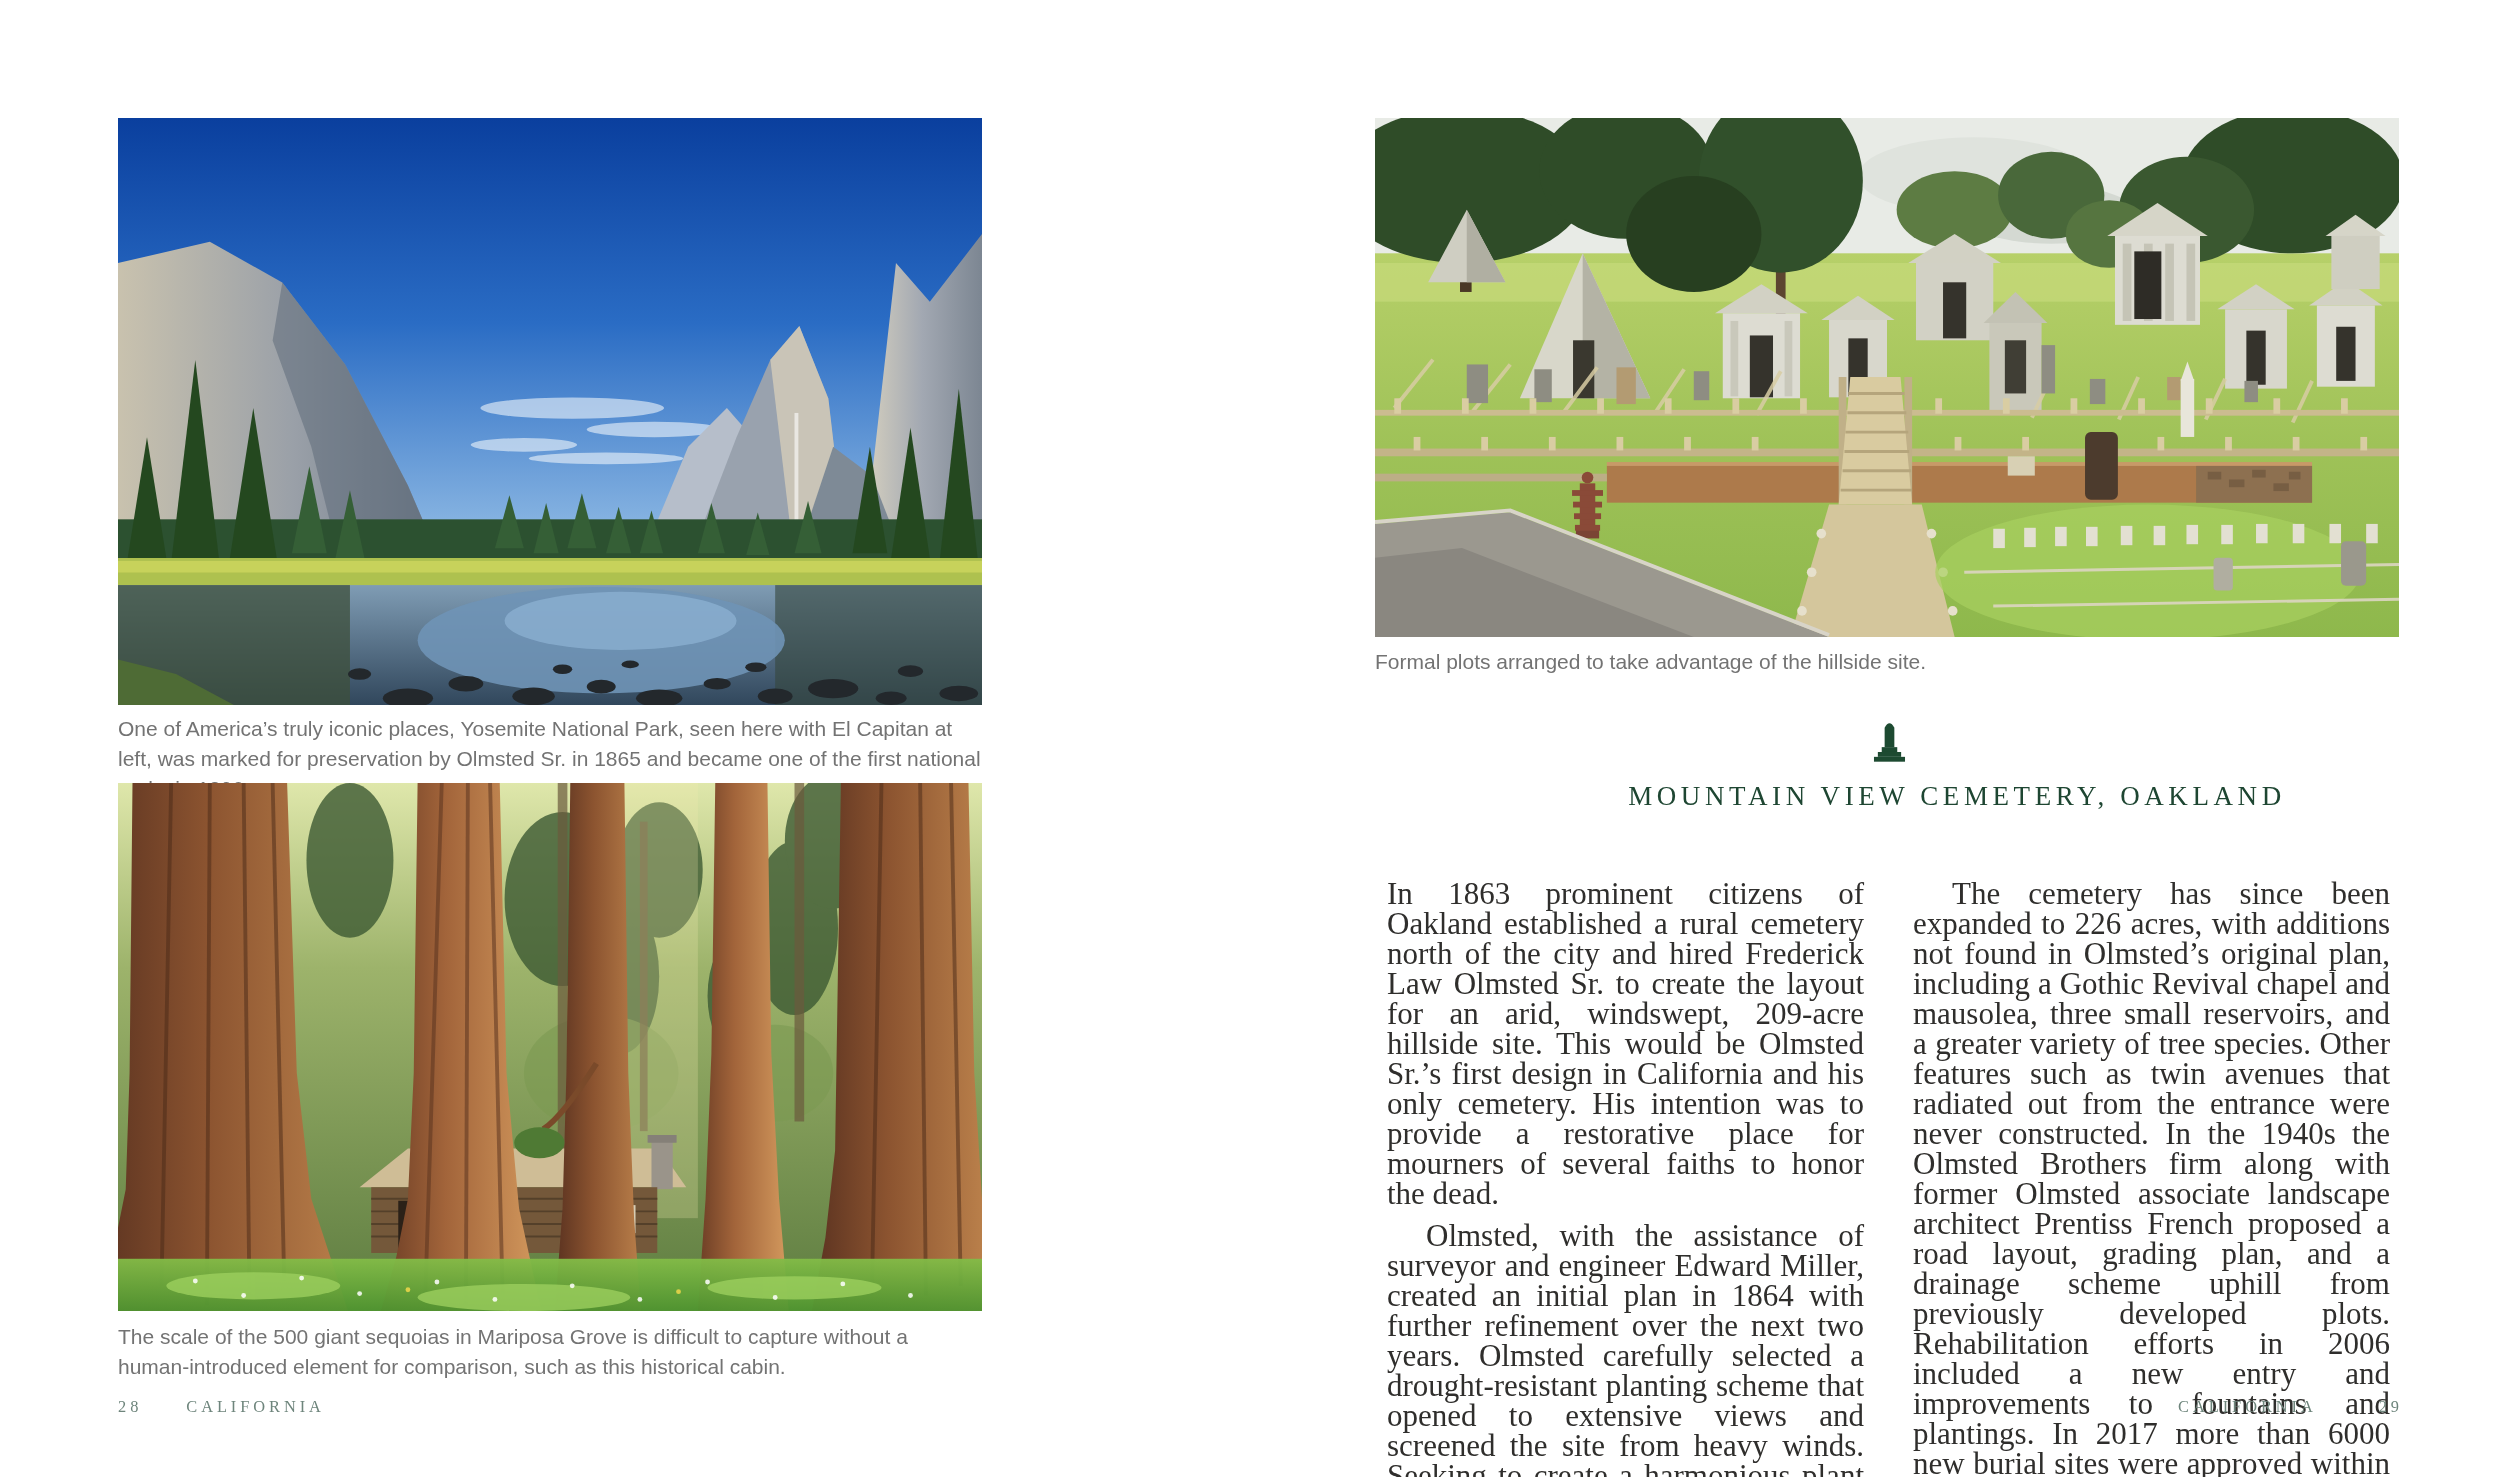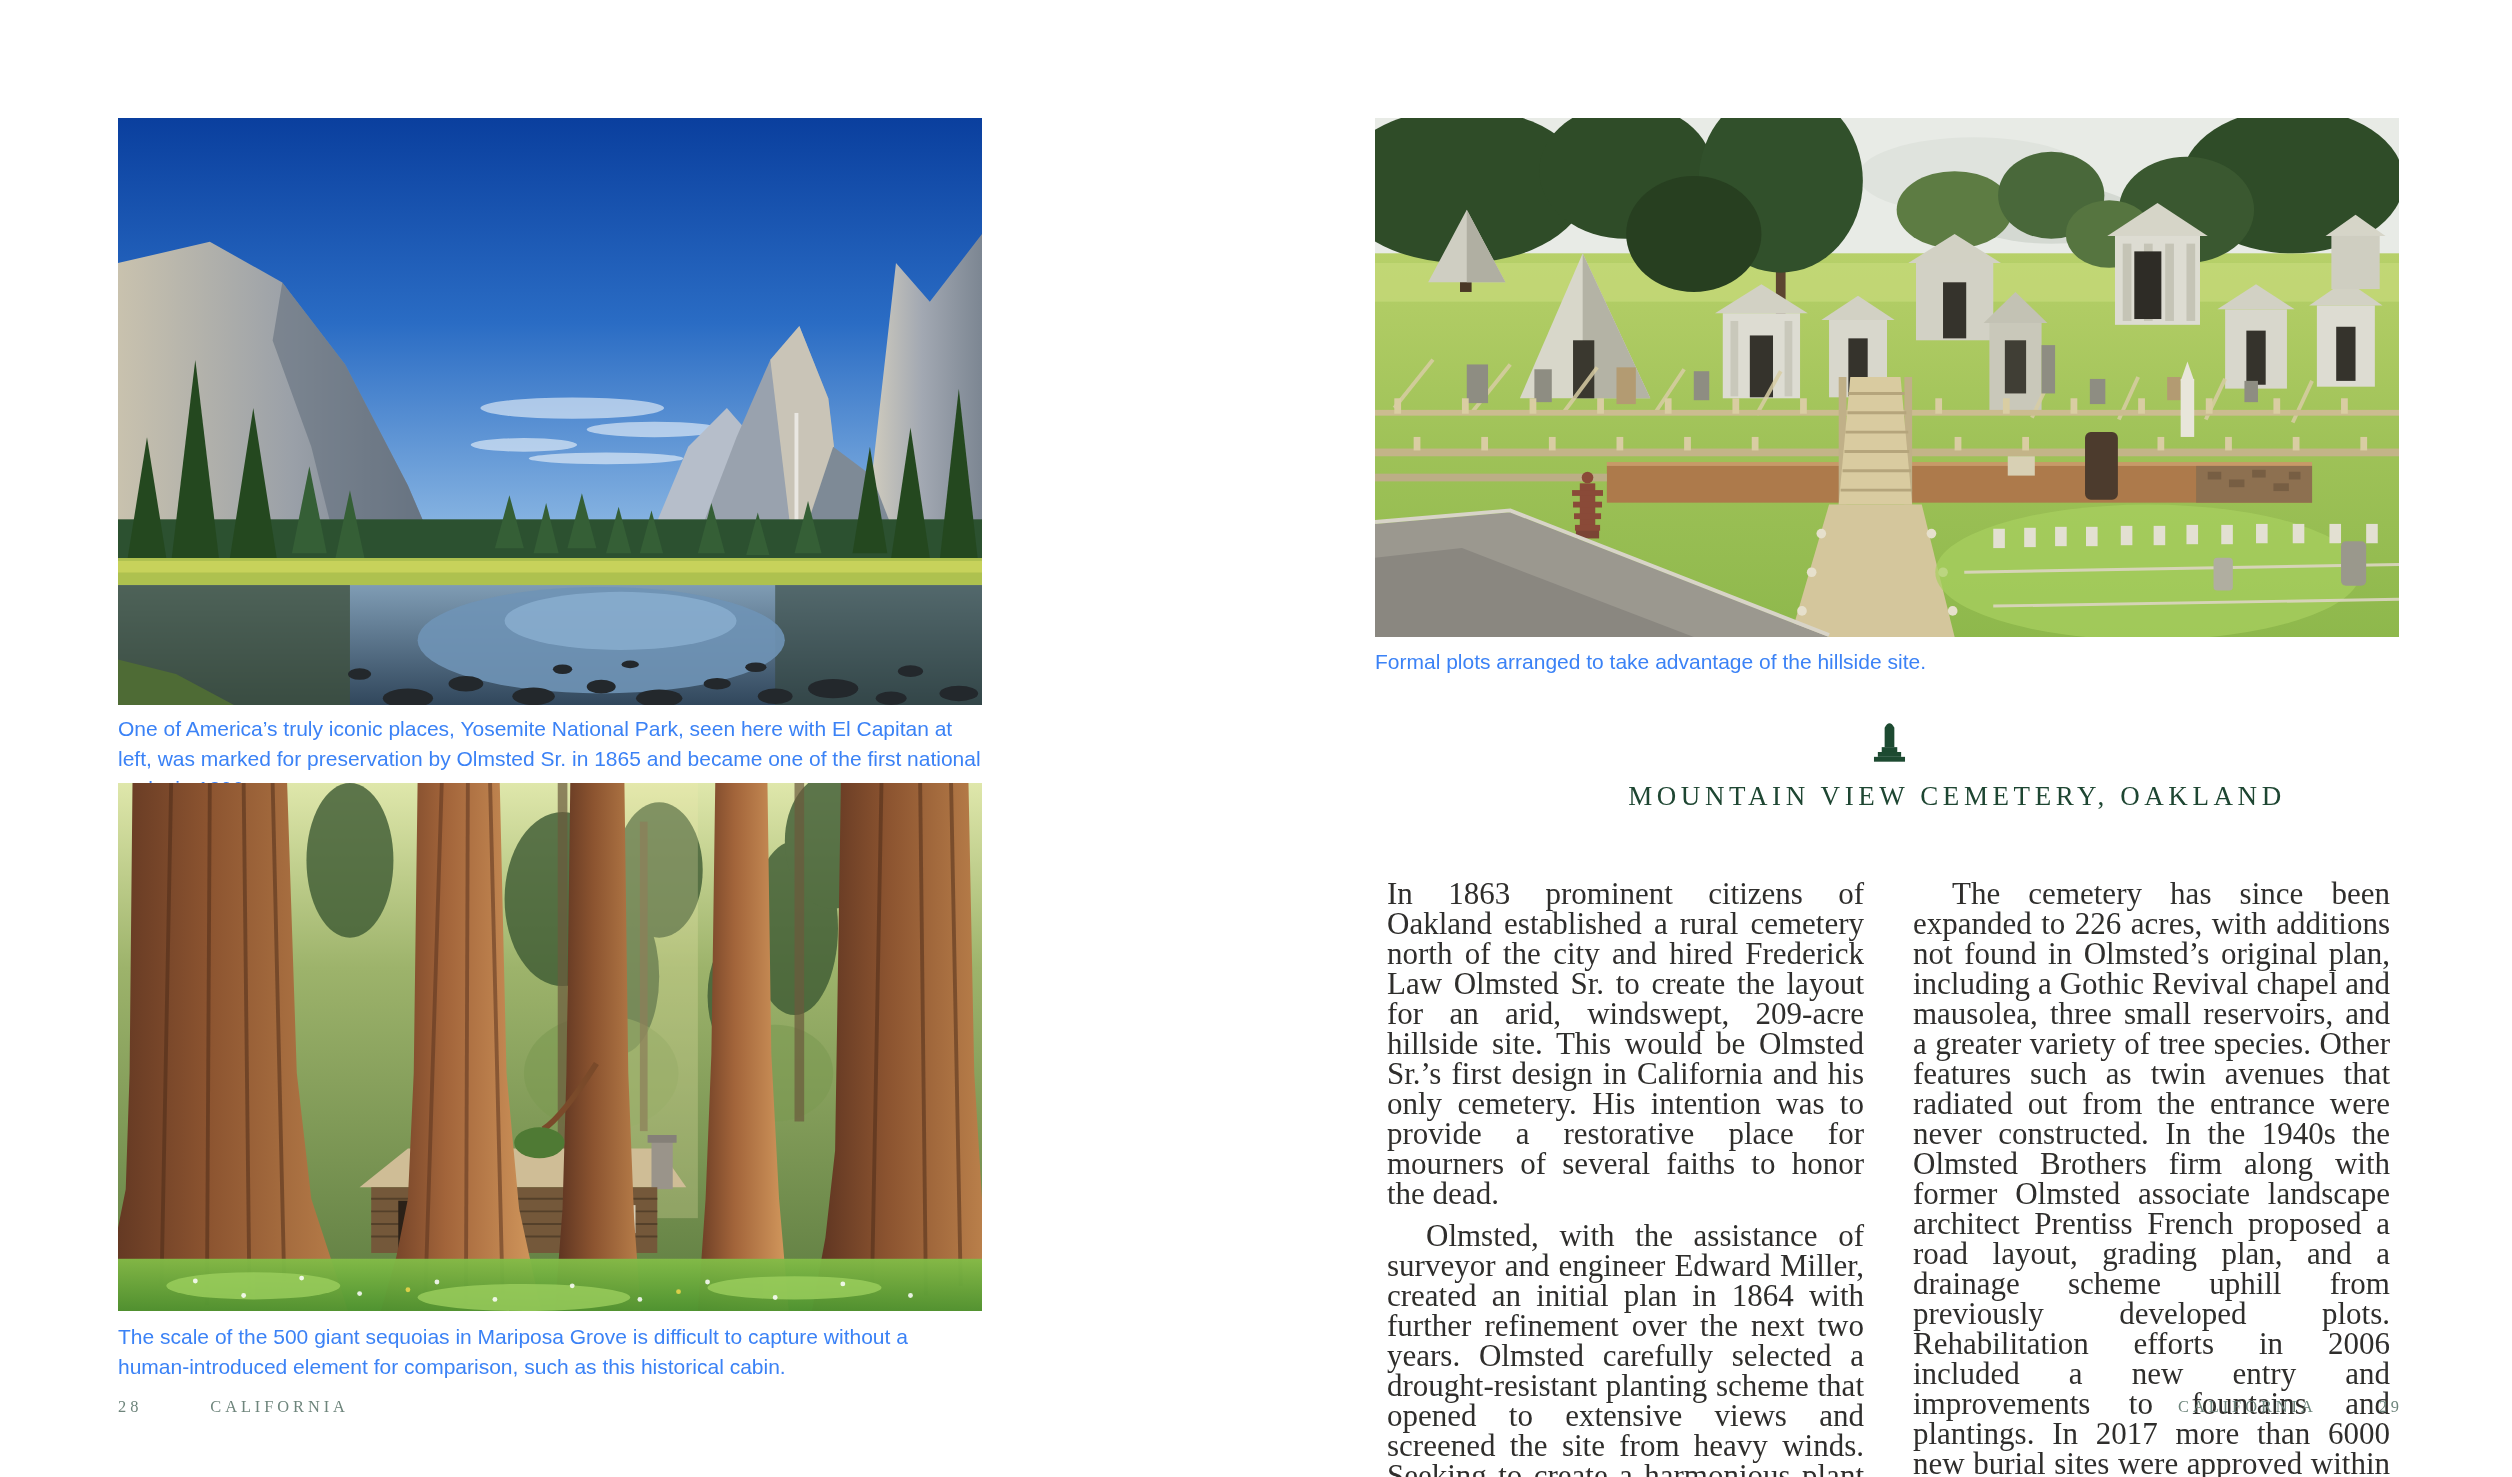--- a/index.html
+++ b/index.html
@@ -1,34 +1,34 @@
 <!DOCTYPE html>
 <html lang="en"><head>
 <meta charset="utf-8">
 <style>
   html,body{margin:0;padding:0;}
   body{width:2512px;height:1477px;position:relative;background:#ffffff;
        font-family:"Liberation Serif",serif;}
   .photo{position:absolute;overflow:hidden;background:#ccc;}
   .photo svg{display:block;width:100%;height:100%;}
   .caption{position:absolute;font-family:"Liberation Sans",sans-serif;
-           font-size:21px;line-height:30px;color:#3b82f6;}
+           font-size:21px;line-height:30px;color:#737373;}
   .heading{position:absolute;left:1443px;top:781px;width:1028px;text-align:center;
            font-family:"Liberation Serif",serif;font-size:27px;letter-spacing:0.17em;
            color:#1e4632;white-space:nowrap;}
   .ornament{position:absolute;left:1873px;top:719px;width:33px;height:46px;}
   .columns{position:absolute;left:1375px;top:867px;width:1028px;display:flex;gap:25px;}
   .col{width:501px;}
   .col p{margin:12px;text-align:justify;font-family:"Liberation Serif",serif;
          font-size:31px;line-height:30px;color:#2f2e2c;}
   .col p.indent{text-indent:39px;}
   .col p.runover{text-align-last:justify;}
   .footer{position:absolute;top:1397px;font-family:"Liberation Serif",serif;
           font-size:16.4px;letter-spacing:0.24em;color:#6e857c;}
-  .footer-left{left:118px;display:flex;gap:68px;}
+  .footer-left{left:118px;display:flex;gap:44px;}
   .footer-right{left:1375px;width:1028px;display:flex;justify-content:flex-end;gap:62px;}
 </style>
 </head>
 <body>
 
 <div class="photo" style="left:118px;top:118px;width:864px;height:587px;">
   <svg viewBox="0 0 894 607" preserveAspectRatio="none">
     <defs>
       <linearGradient id="sky1" x1="0" y1="0" x2="0" y2="1">
         <stop offset="0" stop-color="#0a3f9e"></stop>

